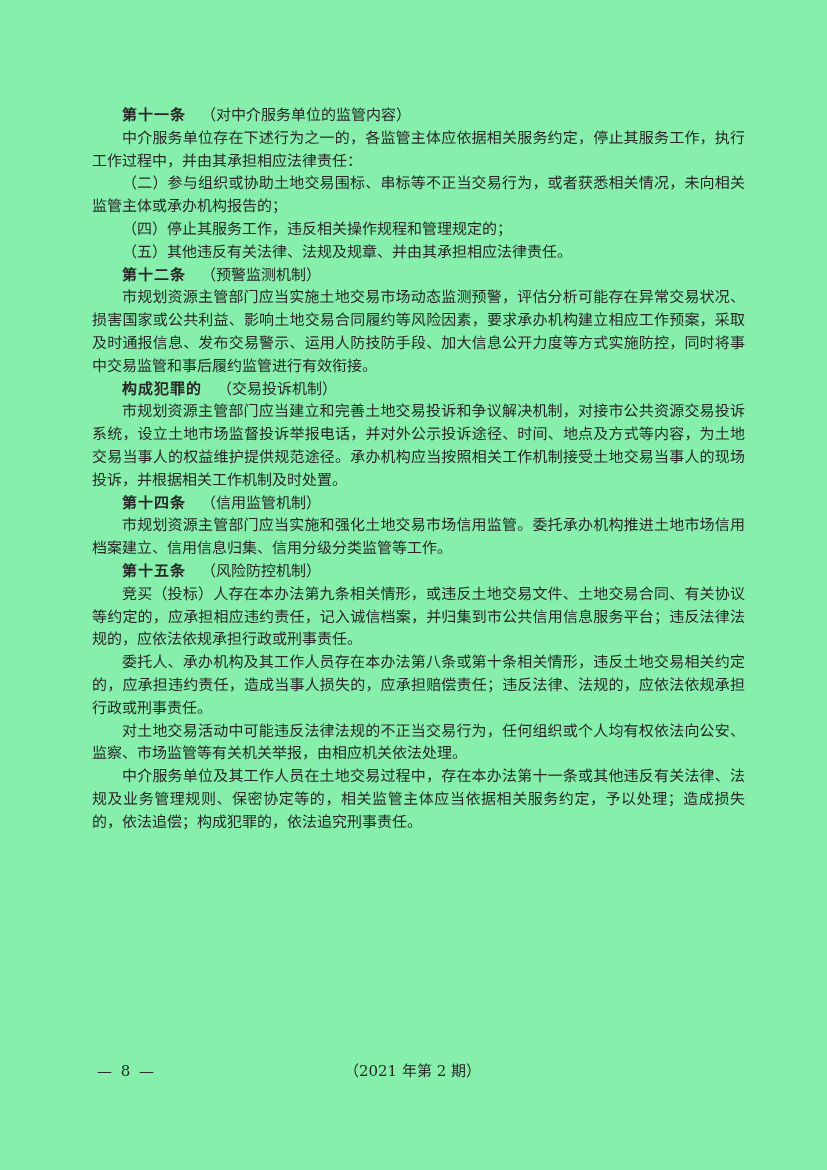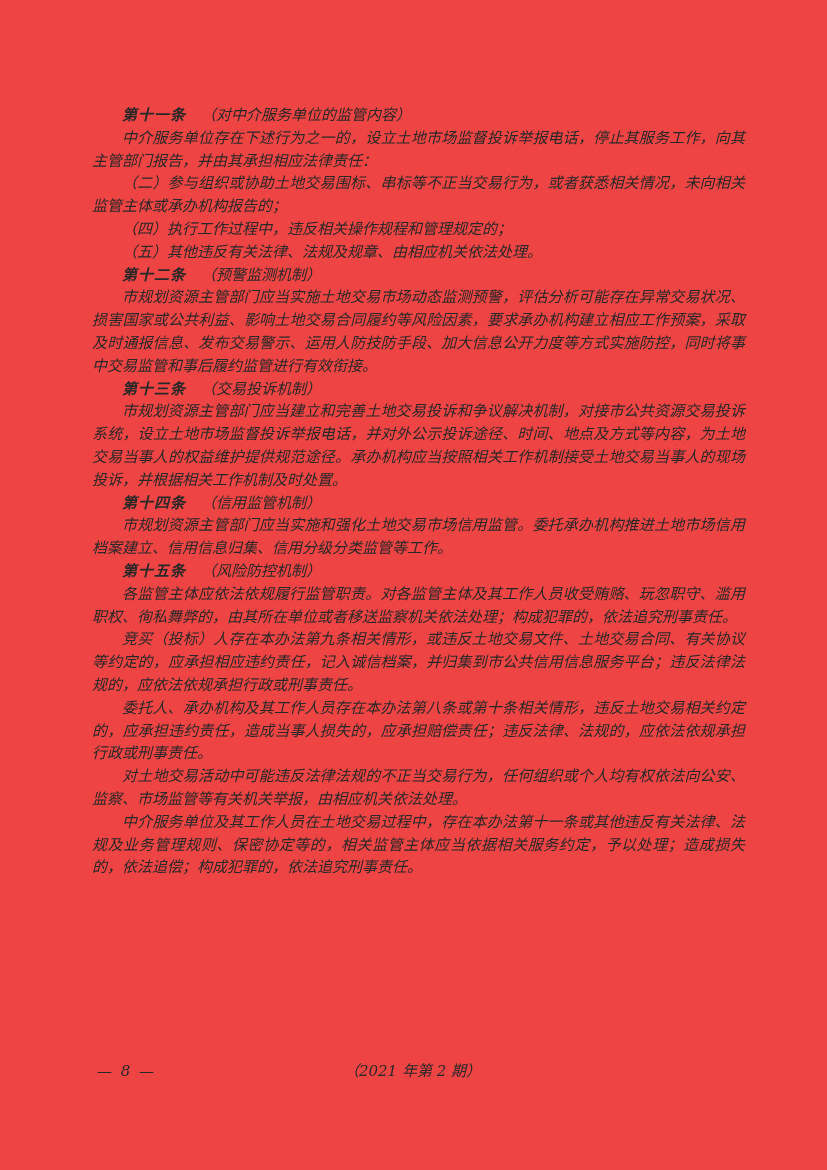--- a/index.html
+++ b/index.html
@@ -11,22 +11,21 @@
     height: 1170px;
     position: relative;
     background: #ffffff;
     font-family: "DejaVu Serif", "Liberation Serif", serif;
     color: #282828;
     overflow: hidden;
   }
   .page {
     position: absolute;
     inset: 0;
-    background: #ef4444;
-    font-style: italic;
+    background: #86efac;
   }
   .doc {
     position: absolute;
     left: 92px;
     top: 104px;
     width: 653px;
     font-size: 15px;
     line-height: 22.8px;
     text-align: justify;
   }
@@ -66,32 +65,31 @@
     top: 0;
     text-align: center;
   }
 </style>
 </head>
 <body>
 
 <div class="page">
   <main class="doc" id="doc-body">
       <p class="art-heading"><span class="art-num">第十一条</span><span class="art-title">（对中介服务单位的监管内容）</span></p>
-      <p class="body-para">中介服务单位存在下述行为之一的，设立土地市场监督投诉举报电话，停止其服务工作，向其主管部门报告，并由其承担相应法律责任：</p>
+      <p class="body-para">中介服务单位存在下述行为之一的，各监管主体应依据相关服务约定，停止其服务工作，执行工作过程中，并由其承担相应法律责任：</p>
       <p class="body-para">（二）参与组织或协助土地交易围标、串标等不正当交易行为，或者获悉相关情况，未向相关监管主体或承办机构报告的；</p>
-      <p class="body-para">（四）执行工作过程中，违反相关操作规程和管理规定的；</p>
-      <p class="body-para">（五）其他违反有关法律、法规及规章、由相应机关依法处理。</p>
+      <p class="body-para">（四）停止其服务工作，违反相关操作规程和管理规定的；</p>
+      <p class="body-para">（五）其他违反有关法律、法规及规章、并由其承担相应法律责任。</p>
       <p class="art-heading"><span class="art-num">第十二条</span><span class="art-title">（预警监测机制）</span></p>
       <p class="body-para">市规划资源主管部门应当实施土地交易市场动态监测预警，评估分析可能存在异常交易状况、损害国家或公共利益、影响土地交易合同履约等风险因素，要求承办机构建立相应工作预案，采取及时通报信息、发布交易警示、运用人防技防手段、加大信息公开力度等方式实施防控，同时将事中交易监管和事后履约监管进行有效衔接。</p>
-      <p class="art-heading"><span class="art-num">第十三条</span><span class="art-title">（交易投诉机制）</span></p>
+      <p class="art-heading"><span class="art-num">构成犯罪的</span><span class="art-title">（交易投诉机制）</span></p>
       <p class="body-para">市规划资源主管部门应当建立和完善土地交易投诉和争议解决机制，对接市公共资源交易投诉系统，设立土地市场监督投诉举报电话，并对外公示投诉途径、时间、地点及方式等内容，为土地交易当事人的权益维护提供规范途径。承办机构应当按照相关工作机制接受土地交易当事人的现场投诉，并根据相关工作机制及时处置。</p>
       <p class="art-heading"><span class="art-num">第十四条</span><span class="art-title">（信用监管机制）</span></p>
       <p class="body-para">市规划资源主管部门应当实施和强化土地交易市场信用监管。委托承办机构推进土地市场信用档案建立、信用信息归集、信用分级分类监管等工作。</p>
       <p class="art-heading"><span class="art-num">第十五条</span><span class="art-title">（风险防控机制）</span></p>
-      <p class="body-para">各监管主体应依法依规履行监管职责。对各监管主体及其工作人员收受贿赂、玩忽职守、滥用职权、徇私舞弊的，由其所在单位或者移送监察机关依法处理；构成犯罪的，依法追究刑事责任。</p>
       <p class="body-para">竞买（投标）人存在本办法第九条相关情形，或违反土地交易文件、土地交易合同、有关协议等约定的，应承担相应违约责任，记入诚信档案，并归集到市公共信用信息服务平台；违反法律法规的，应依法依规承担行政或刑事责任。</p>
       <p class="body-para">委托人、承办机构及其工作人员存在本办法第八条或第十条相关情形，违反土地交易相关约定的，应承担违约责任，造成当事人损失的，应承担赔偿责任；违反法律、法规的，应依法依规承担行政或刑事责任。</p>
       <p class="body-para">对土地交易活动中可能违反法律法规的不正当交易行为，任何组织或个人均有权依法向公安、监察、市场监管等有关机关举报，由相应机关依法处理。</p>
       <p class="body-para">中介服务单位及其工作人员在土地交易过程中，存在本办法第十一条或其他违反有关法律、法规及业务管理规则、保密协定等的，相关监管主体应当依据相关服务约定，予以处理；造成损失的，依法追偿；构成犯罪的，依法追究刑事责任。</p>
     </main>
   <footer class="page-footer">
     <span class="page-number">— 8 —</span>
     <span class="issue-label">（2021 年第 2 期）</span>
   </footer>
 </div>

